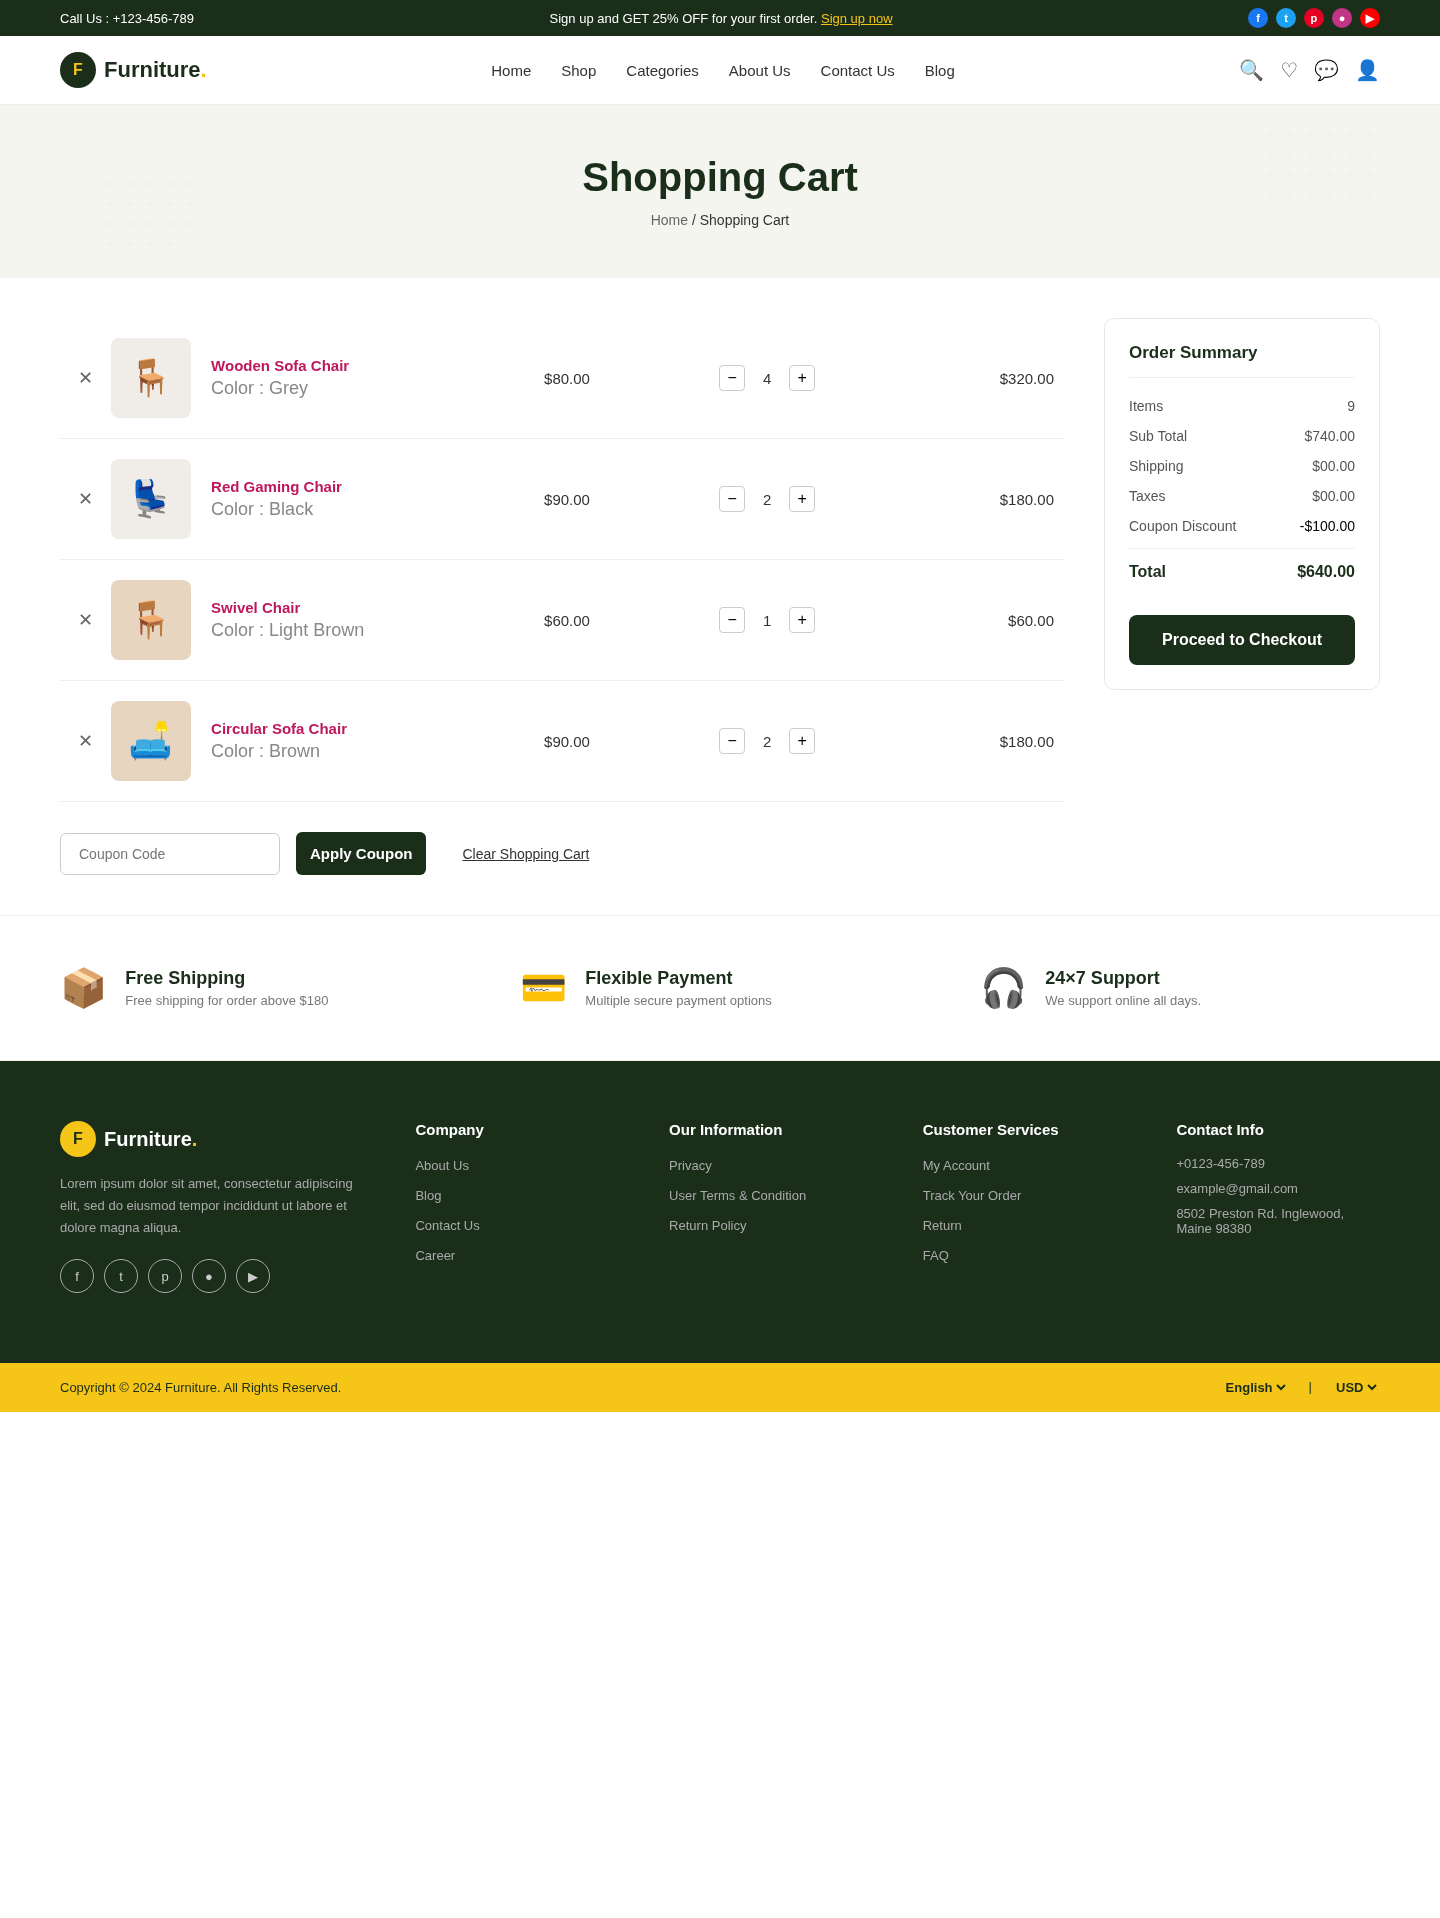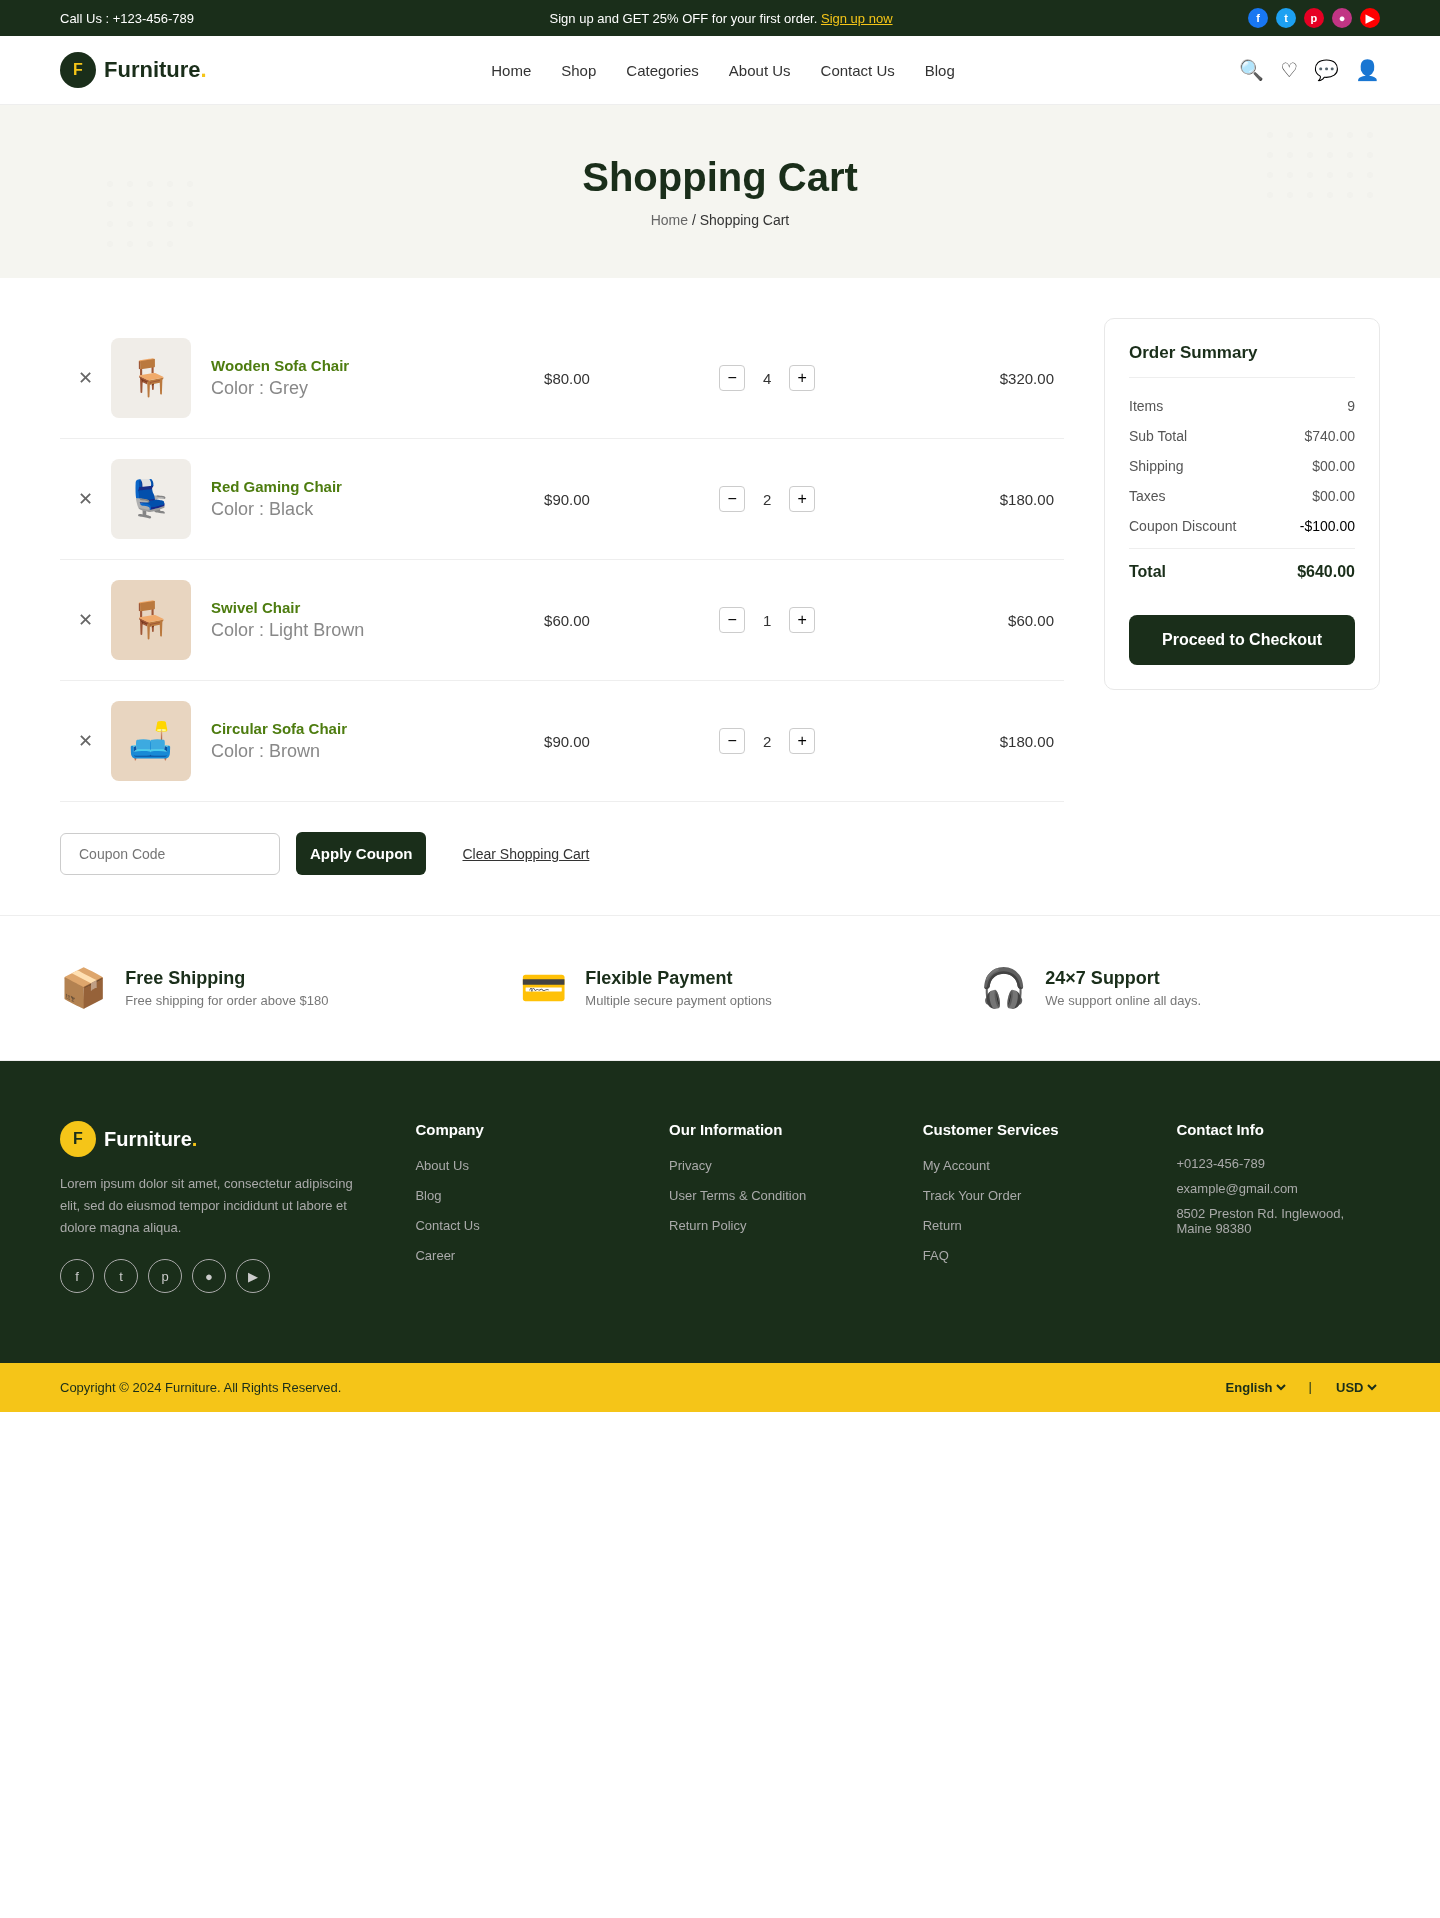--- a/index.html
+++ b/index.html
@@ -91,21 +91,21 @@
       width: 80px; height: 80px;
       background: #f0ede8;
       border-radius: 8px;
       display: flex;
       align-items: center;
       justify-content: center;
       font-size: 32px;
       flex-shrink: 0;
     }
     .item-info { flex: 1.5; padding-left: 10px; }
-    .item-name { font-weight: 600; font-size: 15px; color: #4d7c0f; }
+    .item-name { font-weight: 600; font-size: 15px; color: #be185d; }
     .item-color { font-size: 18px; color: #888; margin-top: 4px; }
     .item-price { flex: 1; text-align: center; font-size: 15px; }
     .qty-control { flex: 1.2; display: flex; align-items: center; justify-content: center; gap: 12px; }
     .qty-btn { width: 26px; height: 26px; border: 1px solid #ccc; background: #fff; border-radius: 4px; cursor: pointer; font-size: 16px; display: flex; align-items: center; justify-content: center; }
     .qty-val { font-size: 15px; min-width: 20px; text-align: center; }
     .item-subtotal { flex: 1; text-align: right; font-size: 15px; font-weight: 500; }
 
     
     .coupon-row {
       display: flex;

